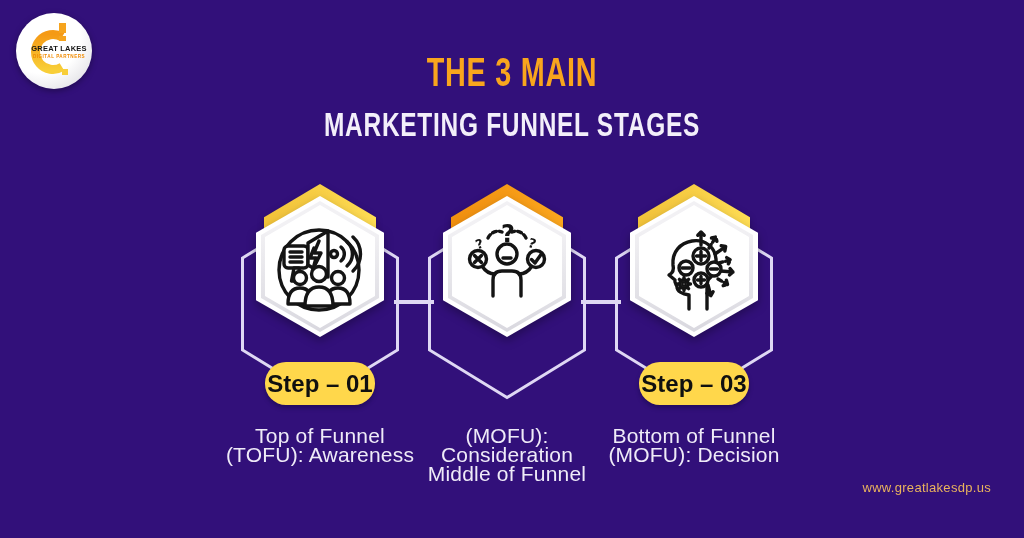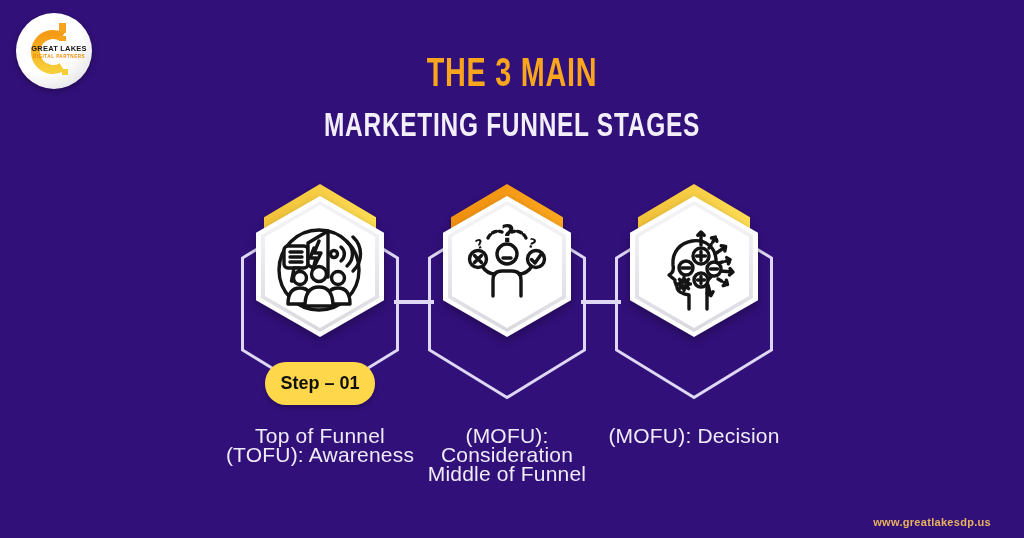--- a/index.html
+++ b/index.html
@@ -45,30 +45,30 @@
   .hexwrap{position:absolute;left:46px;top:16px;width:128px;height:141px;
         filter:drop-shadow(0 4px 5px rgba(0,0,0,.30));}
   .hex-layer{position:absolute;clip-path:polygon(50% 0%,100% 26%,100% 74%,50% 100%,0% 74%,0% 26%);}
   .hex-outer{left:0;top:0;width:128px;height:141px;background:#ffffff;}
   .hex-mid{left:5px;top:5px;width:118px;height:131px;
         background:linear-gradient(180deg,#f2f1f4 20%,#d9d8df 100%);}
   .hex-inner{left:9px;top:9px;width:110px;height:123px;background:#ffffff;}
   .icon-svg{position:absolute;left:14px;top:20px;}
 
   .pill{position:absolute;left:55px;top:182px;width:110px;height:43px;border-radius:21px;
-        text-align:center;line-height:43px;font-size:18px;font-weight:700;color:#101010;
+        text-align:center;line-height:43px;font-size:24px;font-weight:700;color:#101010;
         box-shadow:0 3px 4px rgba(10,0,50,.35);}
   .pill-yellow{background:#FFD74B;}
   .pill-orange{background:#F99F17;}
 
   .desc{position:absolute;left:10px;top:246px;width:200px;text-align:center;
         font-size:21px;line-height:19px;font-weight:500;color:#EFEBF8;letter-spacing:.2px;}
 
   
-  .site{position:absolute;right:33px;top:516px;font-size:11px;font-weight:700;
+  .site{position:absolute;right:33px;top:480px;font-size:13px;font-weight:400;
         color:#EAB35D;letter-spacing:.3px;}
 
   
   .ink{stroke:#141414;fill:none;stroke-width:3.4;stroke-linecap:round;stroke-linejoin:round;}
   .ink-fill{stroke:#141414;fill:#ffffff;stroke-width:3.4;stroke-linecap:round;stroke-linejoin:round;}
   .dash{stroke-dasharray:4 3;}
   .qtxt{fill:#141414;font-weight:700;font-family:"DejaVu Sans",sans-serif;}
 </style>
 </head>
 <body>
@@ -213,20 +213,22 @@
         <circle class="ink-fill" cx="57" cy="40" r="8" stroke-width="3"></circle>
         <path class="ink" d="M57,35.5 v9 M52.5,40 h9" stroke-width="2.8"></path>
         <circle class="ink-fill" cx="42" cy="52" r="7" stroke-width="3"></circle>
         <path class="ink" d="M38,52 h8" stroke-width="2.8"></path>
         <circle class="ink-fill" cx="70" cy="53" r="7" stroke-width="3"></circle>
         <path class="ink" d="M66.5,53 h7" stroke-width="2.8"></path>
         <circle class="ink-fill" cx="57" cy="64" r="7" stroke-width="3"></circle>
         <path class="ink" d="M57,60.5 v7 M53.5,64 h7" stroke-width="2.8"></path>
       </svg>
     </div>
+    <div class="pill pill-yellow">Step – 03</div>
     <div class="desc">
+      <div>Bottom of Funnel</div>
       <div>(MOFU): Decision</div>
     </div>
   </div>
 
   <div class="site">www.greatlakesdp.us</div>
 
 </div>
 
 </body></html>

